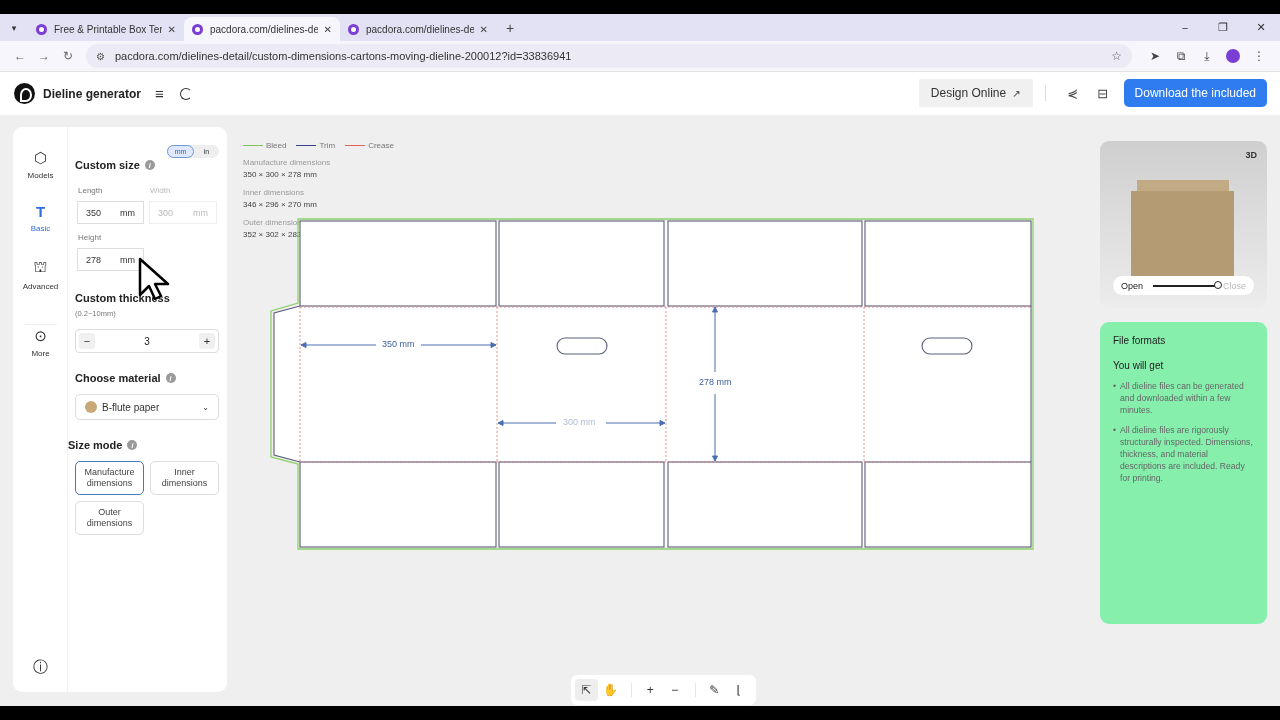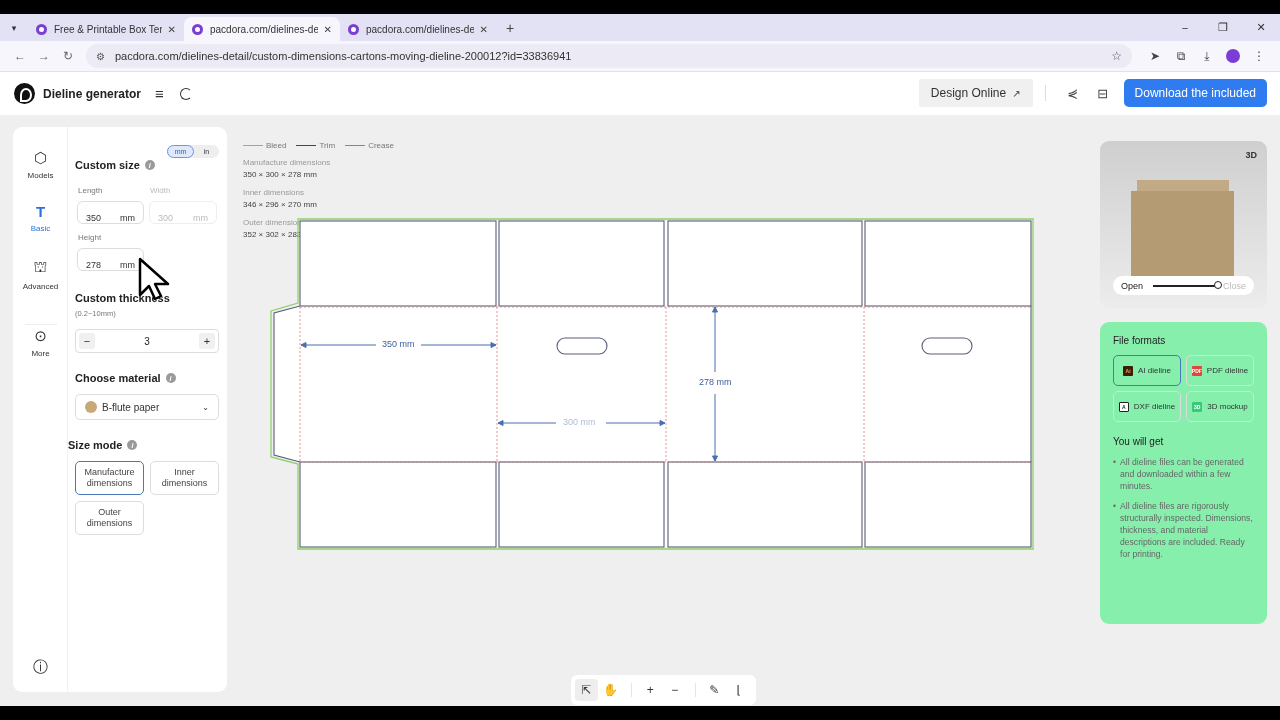--- a/index.html
+++ b/index.html
@@ -47,21 +47,21 @@
 .rail-item.active,.rail-item.active .ic{color:#2f6fdd}
 .rail-div{position:absolute;left:12px;width:32px;height:1px;background:#eee;top:197px}
 .form{flex:1;padding:0 8px 0 7px;position:relative}
 .sec-title{font-size:11px;font-weight:bold;color:#222;display:flex;align-items:center}
 .info{width:10px;height:10px;border-radius:50%;background:#9a9a9a;color:#fff;font-size:7px;display:inline-flex;align-items:center;justify-content:center;margin-left:5px;font-style:italic}
 .unit-tog{position:absolute;right:8px;top:18px;width:52px;height:13px;background:#eee;border-radius:7px;display:flex;font-size:7px}
 .unit-tog span{flex:1;display:flex;align-items:center;justify-content:center;border-radius:7px;color:#333}
 .unit-tog span.on{background:#dfe9fb;border:1px solid #6f96d6;color:#2f5fb0}
 .flabel{font-size:8px;color:#777;position:absolute}
 .flabel.dim{color:#bbb}
-.field{position:absolute;height:23px;border:1px solid #ddd;border-radius:6px;display:flex;align-items:flex-end;padding:0 8px;font-size:9px;color:#333;justify-content:space-between}
+.field{position:absolute;height:23px;border:1px solid #ddd;border-radius:0;display:flex;align-items:center;padding:0 8px;font-size:9px;color:#333;justify-content:space-between}
 .field.dim{color:#bbb;border-color:#eee}
 .stepper{position:absolute;left:7px;top:202px;width:144px;height:24px;border:1px solid #ddd;border-radius:4px;display:flex;align-items:center;justify-content:space-between;padding:0 3px;font-size:10px}
 .stepper .b{width:16px;height:16px;background:#f0f0f0;border-radius:3px;display:flex;align-items:center;justify-content:center;font-size:11px;color:#333}
 .select{position:absolute;left:7px;top:267px;width:144px;height:26px;border:1px solid #ddd;border-radius:5px;display:flex;align-items:center;padding:12px 9px;font-size:10px;color:#333}
 .swatch{width:12px;height:12px;border-radius:50%;background:#c9a877;margin-right:5px}
 .select .chev{margin-left:auto;font-size:8px}
 .mode-btn{position:absolute;width:69px;height:34px;border:1px solid #ddd;border-radius:5px;font-size:9px;text-align:center;display:flex;align-items:center;justify-content:center;line-height:11px;color:#444}
 .mode-btn.on{border-color:#4a78b8;border-width:1.5px}
 .cursor{position:absolute;left:138px;top:243px;width:36px;height:44px}
 
@@ -343,35 +343,17 @@
       <span>Open</span>
       <span class="track">
           <span class="knob"></span>
         </span>
       <span class="cl">Close</span>
     </div>
   </div>
 
   <div class="rightcard">
     <div class="rc-title">File formats</div>
-    <div class="fmt-grid">
-      <div class="fmt on">
-        <span class="fic" style="background:#3a1e08;color:#f7a14a">Ai</span>
-        <span>AI dieline</span>
-      </div>
-      <div class="fmt">
-        <span class="fic" style="background:#e0473c">PDF</span>
-        <span>PDF dieline</span>
-      </div>
-      <div class="fmt">
-        <span class="fic" style="background:#fff;border:1px solid #222;color:#222">A</span>
-        <span>DXF dieline</span>
-      </div>
-      <div class="fmt">
-        <span class="fic" style="background:#3cc87a">3D</span>
-        <span>3D mockup</span>
-      </div>
-    </div>
     <div class="rc-title will">You will get</div>
     <div class="bul">All dieline files can be generated and downloaded within a few minutes.</div>
     <div class="bul">All dieline files are rigorously structurally inspected. Dimensions, thickness, and material descriptions are included. Ready for printing.</div>
   </div>
 </div>
 
 </body></html>

